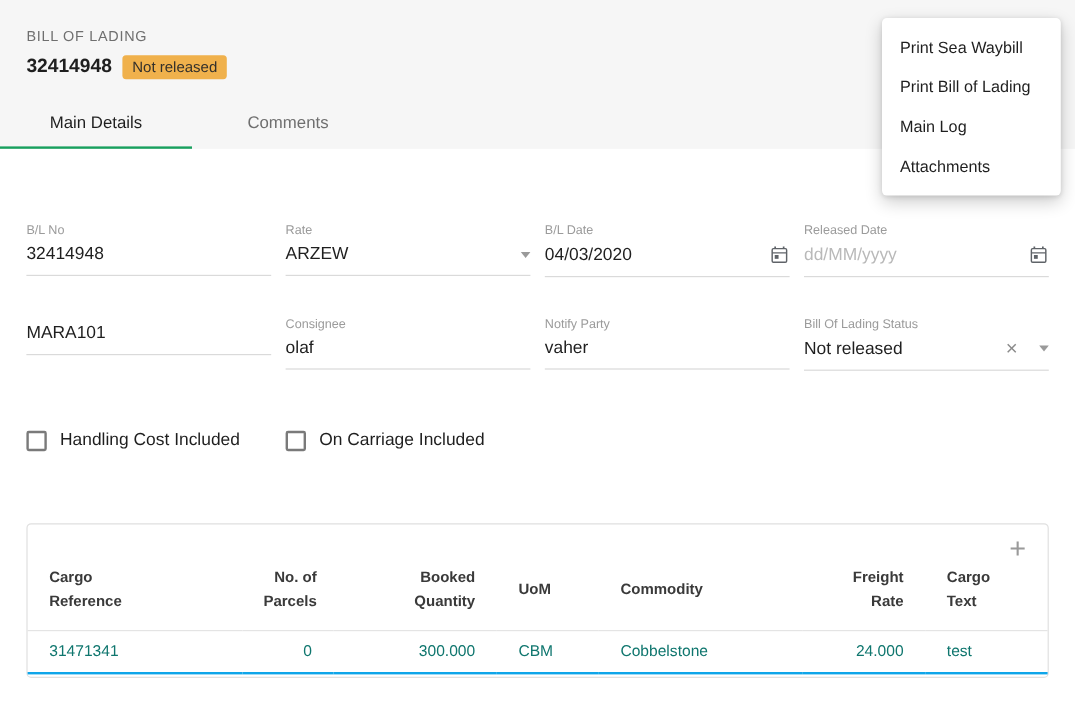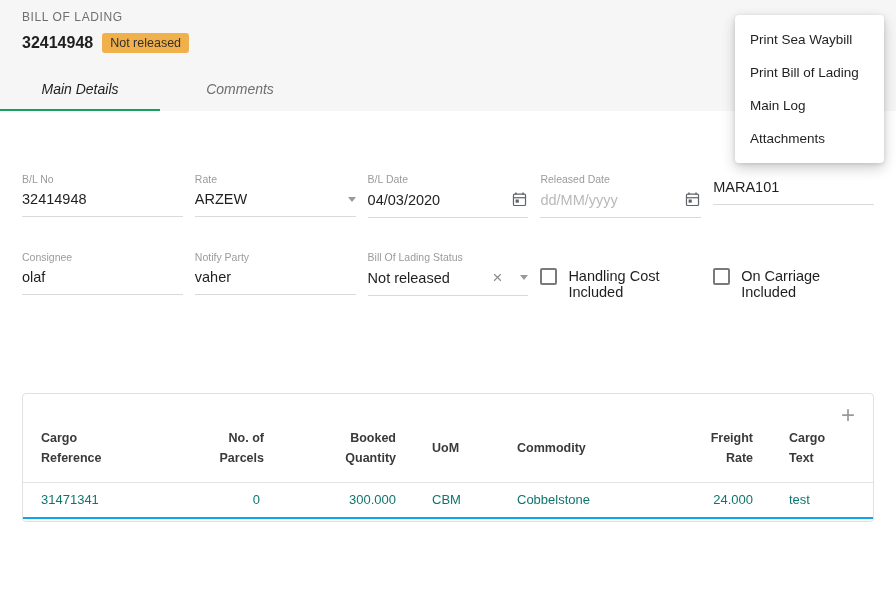--- a/index.html
+++ b/index.html
@@ -6,31 +6,31 @@
   html,body { width: 896px; height: 599px; }
   body {
     font-family: "Liberation Sans", "DejaVu Sans", sans-serif;
     background: #ffffff;
     color: #1f1f1f;
     position: relative;
     overflow: hidden;
   }
 
   
-  .topbar { background: #f6f6f6; padding-top: 10px; }
+  .topbar { background: #f6f6f6; padding-top: 23px; }
   .topbar-inner { padding: 0 22px; }
   .page-title { font-size: 12px; color: #6f6f6f; letter-spacing: .6px; }
   .doc-line { margin-top: 9px; display: flex; align-items: center; gap: 9px; }
   .doc-number { font-size: 16px; font-weight: bold; color: #1f1f1f; }
   .badge {
     background: var(--badge-bg, #F0B14C);
     color: var(--badge-text, #33302B);
     font-size: 12.5px; padding: 3px 8px; border-radius: 3px;
   }
-  .tabs { display: flex; margin-top: 16px; font-style: italic; }
+  .tabs { display: flex; margin-top: 16px; }
   .tab {
     width: 160px; text-align: center; padding: 12px 0 14px;
     font-size: 14px; color: #6f6f6f; cursor: pointer;
   }
   .tab.active {
     color: #1f1f1f;
     border-bottom: 2px solid var(--accent, #18A05E);
     padding-bottom: 12px;
   }
 
@@ -42,21 +42,21 @@
     z-index: 20;
   }
   .menu-item {
     padding: 9px 15px; font-size: 13.5px; color: #1f1f1f;
     white-space: nowrap; cursor: pointer;
   }
 
   
   .content { padding: 62px 22px 0; }
   .form-grid {
-    display: grid; grid-template-columns: repeat(5, 1fr);
+    display: grid; grid-template-columns: repeat(4, 1fr);
     column-gap: 12px; row-gap: 33px;
   }
   .field-label { font-size: 10.5px; color: #9b9b9b; display: block; }
   .control {
     display: flex; align-items: center; margin-top: 6px;
     padding-bottom: 9px; border-bottom: 1px solid #dadada;
     min-height: 20px; cursor: text;
   }
   .control .value { font-size: 14.5px; color: #1f1f1f; flex: 1; white-space: nowrap; }
   .value.placeholder { color: #b9b9b9; }

